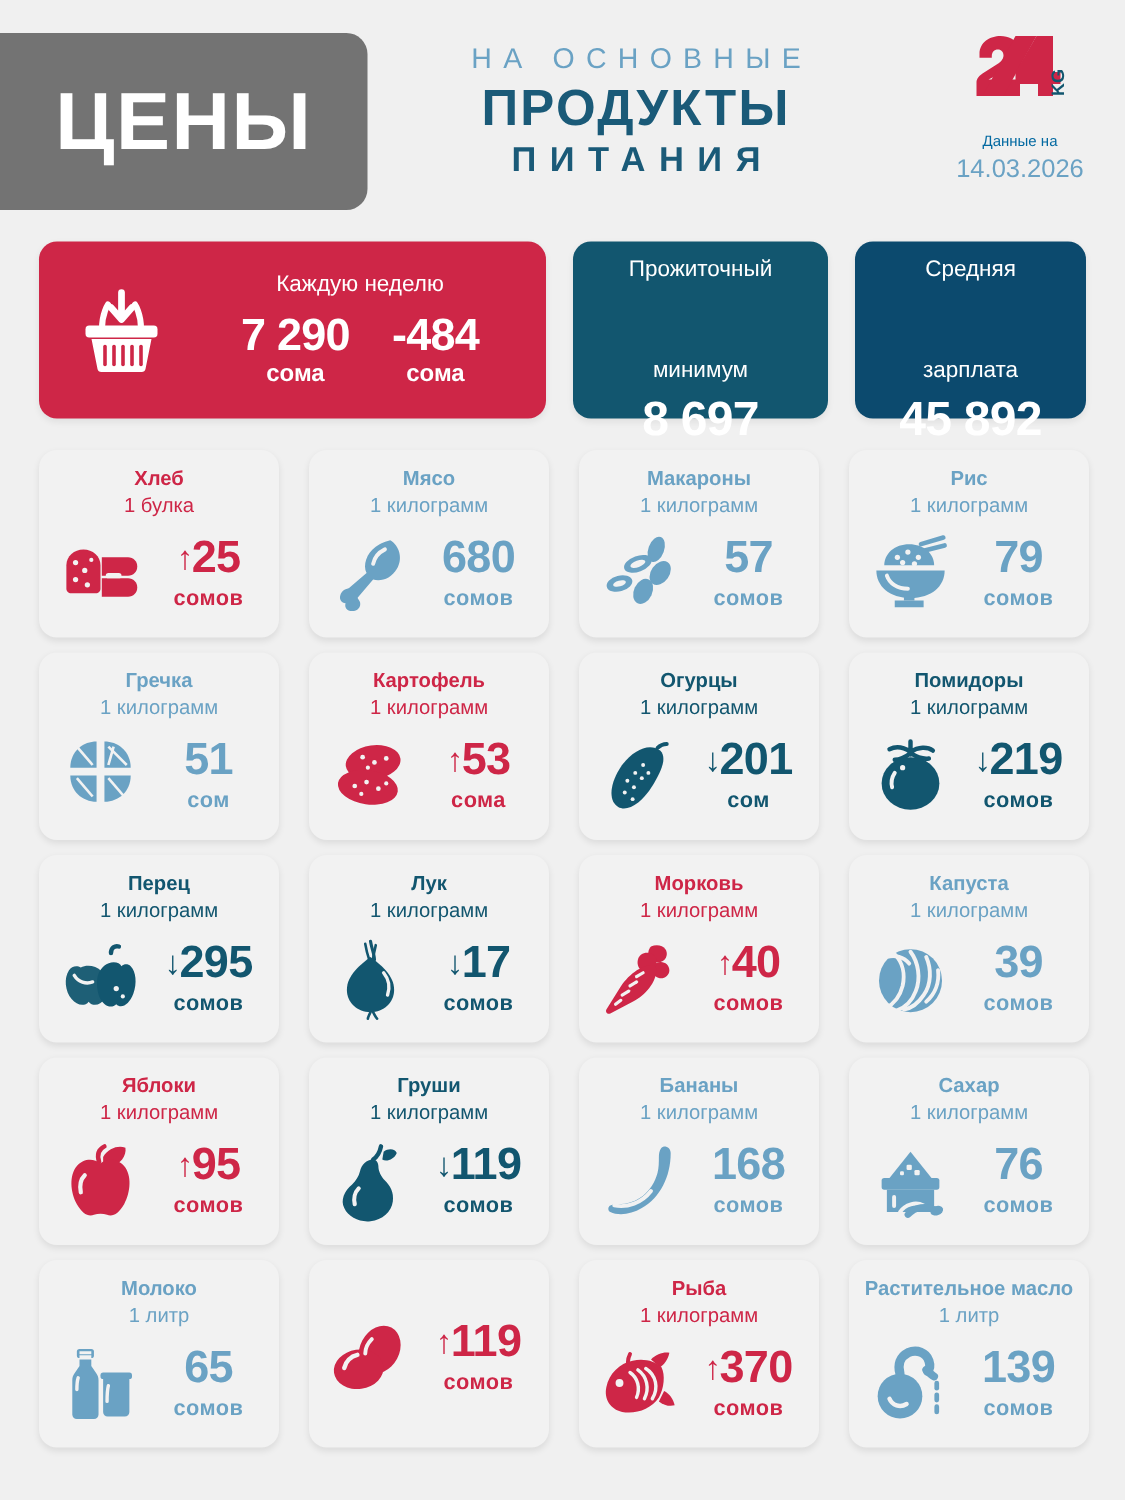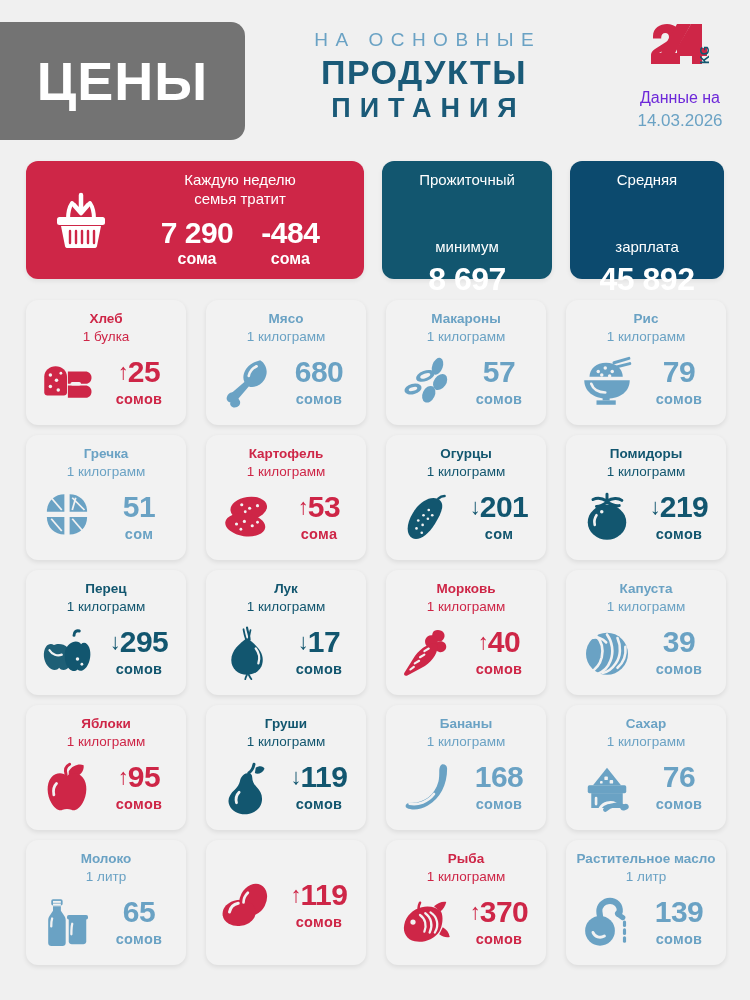--- a/index.html
+++ b/index.html
@@ -44,33 +44,33 @@
   .title-line2 {
     color: #1a5a78;
     font-size: 34px;
     font-weight: bold;
     letter-spacing: 1.5px;
     line-height: 1.15;
     margin-top: 1px;
   }
   .title-line3 {
     color: #1a5a78;
-    font-size: 27px;
+    font-size: 23px;
     font-weight: bold;
     letter-spacing: 9px;
     line-height: 1.15;
     text-indent: 9px;
     margin-top: 1px;
   }
 
   .brand { position: absolute; right: 24px; top: 24px; width: 92px; text-align: center; }
   .brand-logo { display: block; margin: 0 auto; }
   .brand-meta { margin-top: 20px; }
   .brand-meta-label {
-    color: #6d28d9; font-size: 16px; line-height: 1.3;
+    color: #0369a1; font-size: 10px; line-height: 1.3;
   }
   .brand-meta-date {
     color: #6aa2c4; font-size: 17px; line-height: 1.3; margin-top: 1px;
   }
 
   
   .stats {
     position: absolute; left: 26px; top: 161px;
     width: 698px; height: 118px;
     display: flex; gap: 18px;
@@ -183,21 +183,20 @@
           <line x1="20" y1="42" x2="20" y2="54"></line>
           <line x1="26" y1="42" x2="26" y2="54"></line>
           <line x1="32" y1="42" x2="32" y2="54"></line>
           <line x1="38" y1="42" x2="38" y2="54"></line>
           <line x1="44" y1="42" x2="44" y2="54"></line>
         </g>
       </svg>
     </div>
     <div class="basket-right">
       <div class="basket-caption">Каждую неделю</div>
-      <div class="basket-caption">семья тратит</div>
       <div class="basket-nums">
         <div class="basket-num-block">
           <div class="basket-num">7 290</div>
           <div class="basket-unit">сома</div>
         </div>
         <div class="basket-num-block">
           <div class="basket-num">-484</div>
           <div class="basket-unit">сома</div>
         </div>
       </div>

